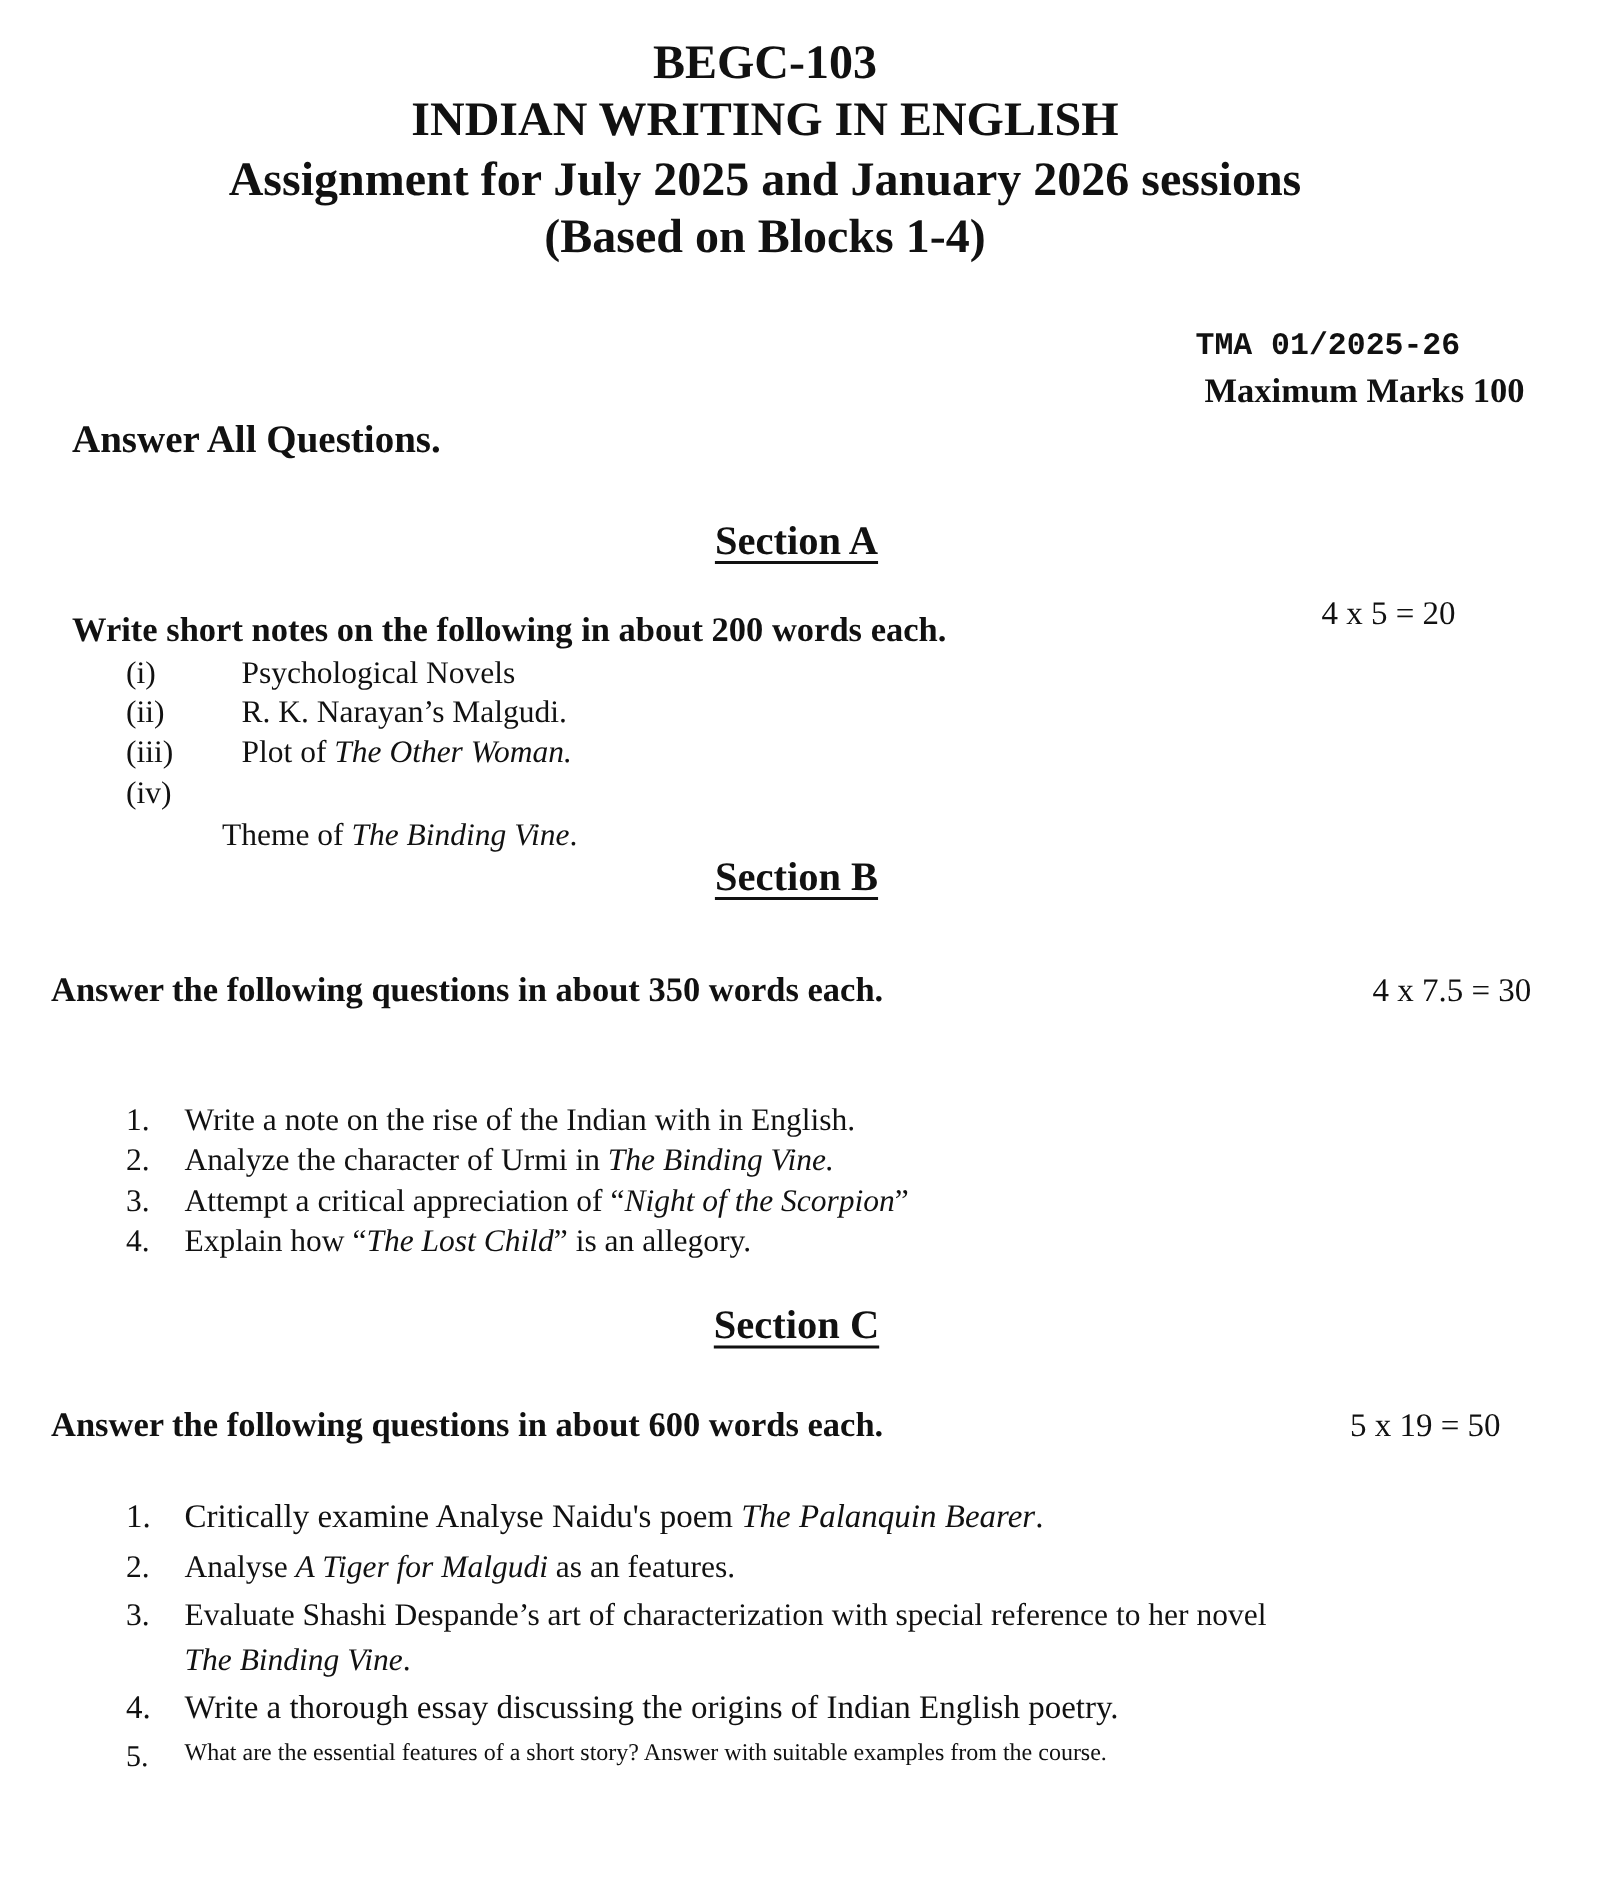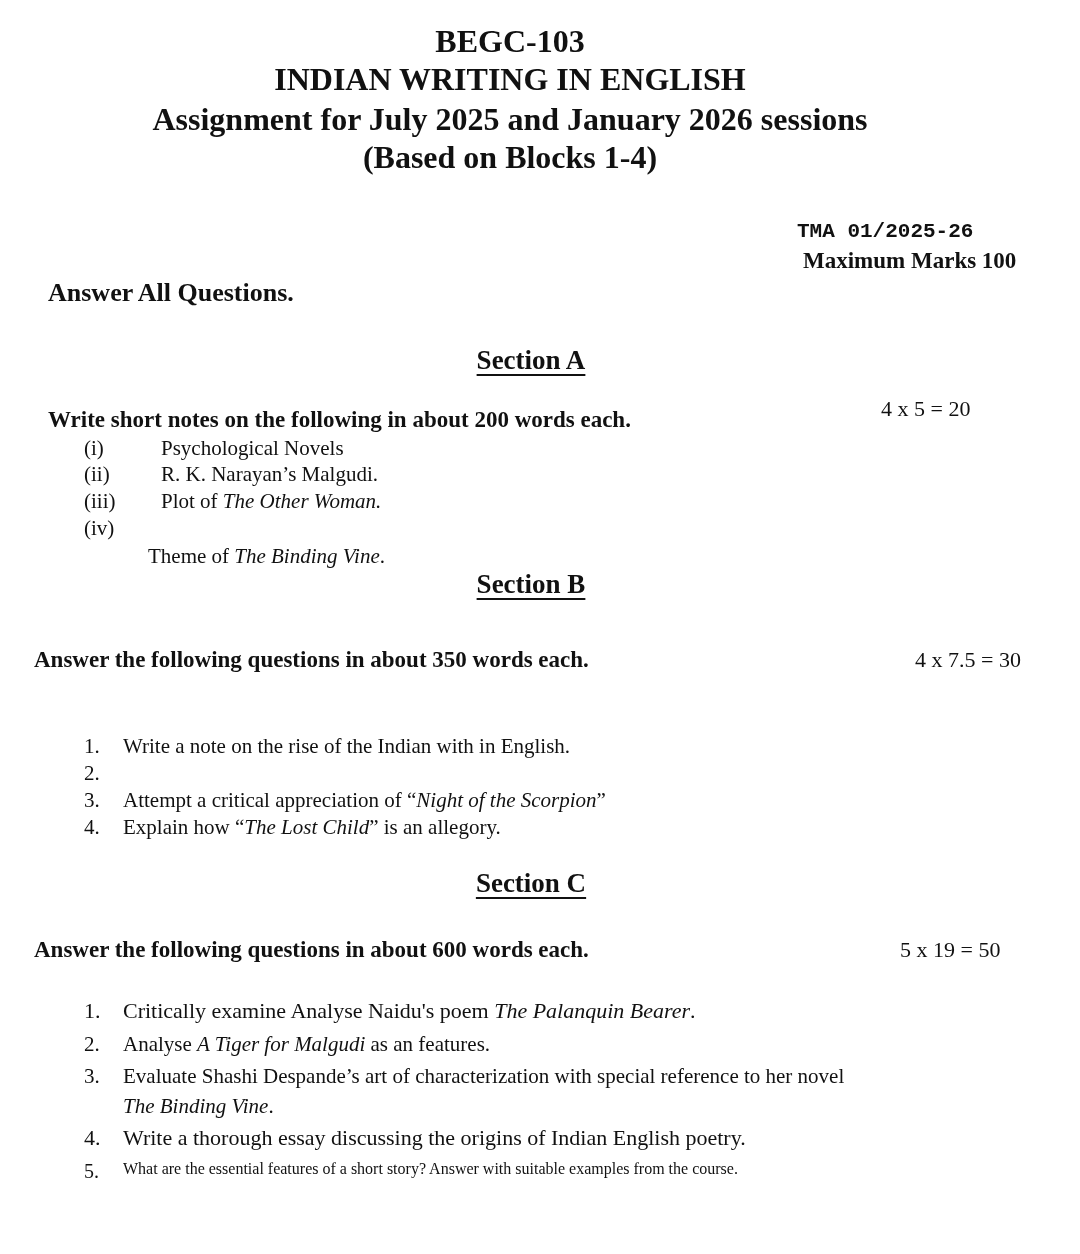--- a/index.html
+++ b/index.html
@@ -45,20 +45,21 @@
   <div class="txt" style="top:80px; left:148px;margin-top:28px;"><span>Theme of </span><i>The Binding Vine</i><span>.</span></div>
 </div>
 
 <div class="abs sec" style="top:569px;">Section B</div>
 <div class="abs instr" style="top:647px; left:34px;">Answer the following questions in about 350 words each.</div>
 <div class="abs marks" style="top:647px; left:915px;">4 x 7.5 = 30</div>
 <div class="abs item" style="top:734px; left:0; width:1080px; height:110px;">
   <div class="num" style="top:0; left:84px;">1.</div>
   <div class="txt" style="top:0; left:123px;"><span>Write a note on the rise of the Indian with in English.</span></div>
   <div class="num" style="top:27px; left:84px;">2.</div>
+  <div class="txt" style="top:27px; left:123px;"><span>Analyze the character of Urmi in </span><i>The Binding Vine.</i></div>
   <div class="num" style="top:54px; left:84px;">3.</div>
   <div class="txt" style="top:54px; left:123px;"><span>Attempt a critical appreciation of “</span><i>Night of the Scorpion</i><span>”</span></div>
   <div class="num" style="top:81px; left:84px;">4.</div>
   <div class="txt" style="top:81px; left:123px;"><span>Explain how “</span><i>The Lost Child</i><span>” is an allegory.</span></div>
 </div>
 
 <div class="abs sec" style="top:868px;">Section C</div>
 <div class="abs instr" style="top:937px; left:34px;">Answer the following questions in about 600 words each.</div>
 <div class="abs marks" style="top:937px; left:900px;">5 x 19 = 50</div>
 <div class="abs" style="top:998px; left:0; width:1080px; height:190px;">

